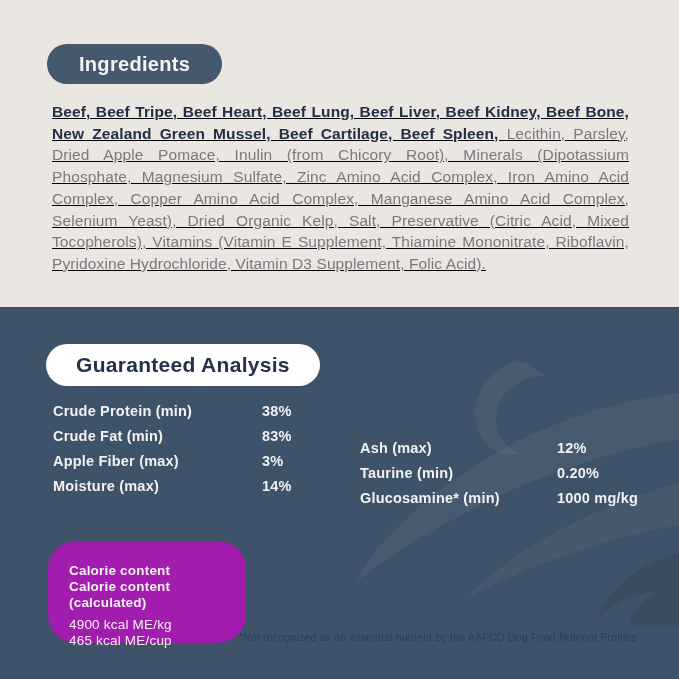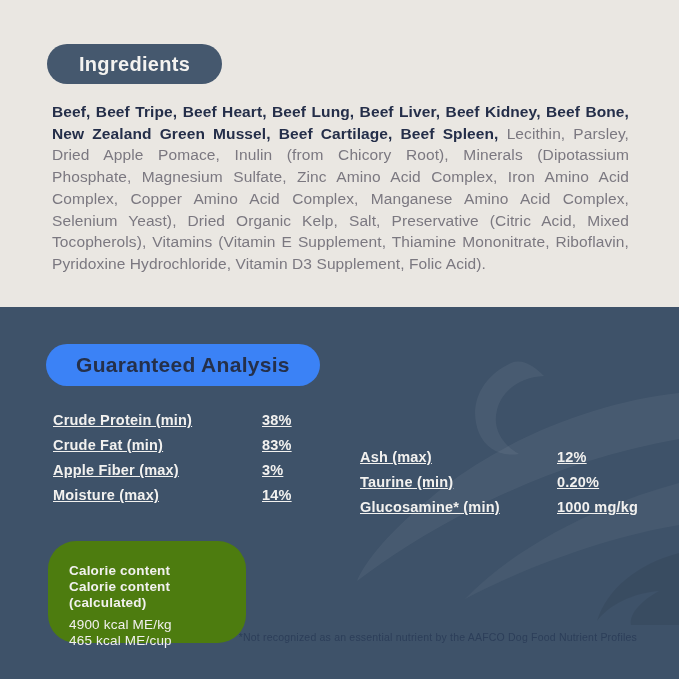--- a/index.html
+++ b/index.html
@@ -40,20 +40,21 @@
     color: #F4F3F0;
     font-size: 20px;
   }
   .ingredients-text {
     margin: 17px 0 0 5px;
     width: 577px;
     text-align: justify;
     font-size: 15.5px;
     line-height: 21.7px;
     letter-spacing: 0.1px;
+    text-decoration: underline;
   }
   .ingredients-text .primary {
     font-weight: 700;
     color: #242E49;
   }
   .ingredients-text .secondary {
     font-weight: 400;
     color: #7B7880;
   }
 
@@ -69,47 +70,47 @@
     position: absolute;
     right: 0; top: 38px;
     width: 400px; height: 280px;
     pointer-events: none;
   }
   .pill-light {
     position: absolute;
     left: 46px; top: 37px;
     height: 42px;
     padding: 0 30px;
-    background: #3b82f6;
+    background: #ffffff;
     color: #25304A;
     font-size: 21px;
     border-radius: 23px;
   }
   .ga-table {
     position: absolute;
     left: 53px; top: 96px;
     right: 40px;
     display: flex;
     color: #F2F1EF;
     font-size: 14.5px;
     font-weight: 700;
     letter-spacing: 0.2px;
   }
   .ga-col { display: flex; flex-direction: column; }
   .ga-col-left  { width: 307px; flex: 0 0 307px; }
   .ga-col-right { flex: 1 1 auto; margin-top: 37px; }
-  .ga-row { display: flex; height: 25px; align-items: flex-end; white-space: nowrap; text-decoration: underline; }
+  .ga-row { display: flex; height: 25px; align-items: flex-start; white-space: nowrap; }
   .ga-col-left  .ga-label { flex: 0 0 209px; }
   .ga-col-right .ga-label { flex: 0 0 197px; }
 
   .calorie-box {
     position: absolute;
     left: 48px; top: 234px;
     width: 198px; height: 102px;
-    background: #4d7c0f;
+    background: #a21caf;
     border-radius: 28px;
     box-sizing: border-box;
     padding: 22px 14px 0 21px;
     color: #F2F1EF;
     font-size: 13.5px;
     line-height: 16px;
     letter-spacing: 0.2px;
   }
   .calorie-box .cal-head { font-weight: 700; }
   .calorie-box .cal-val  { font-weight: 400; }

